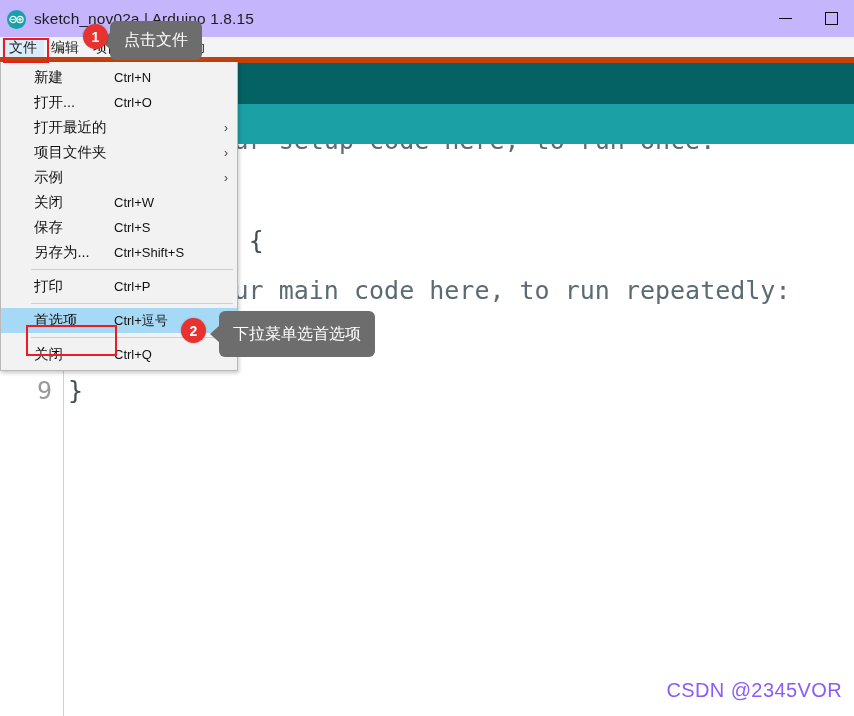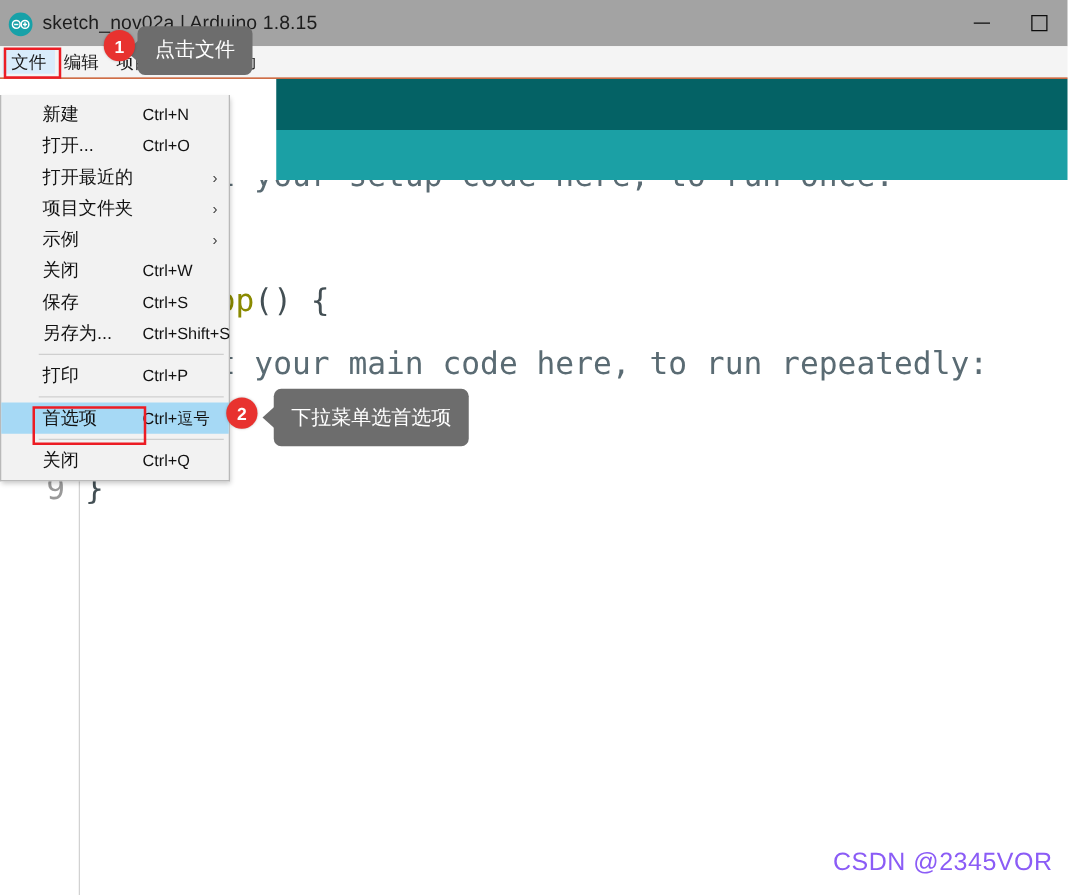--- a/index.html
+++ b/index.html
@@ -16,21 +16,21 @@
     font-family: "Liberation Sans", "DejaVu Sans", sans-serif;
     -webkit-font-smoothing: antialiased;
   }
 
   
   #titlebar {
     position: absolute;
     left: 0; top: 0;
     width: 854px;
     height: 37px;
-    background: #a3a3a3;
+    background: #c4b5fd;
     display: flex;
     align-items: center;
     box-sizing: border-box;
   }
   #app-logo {
     width: 19px;
     height: 19px;
     border-radius: 50%;
     background: #17a1a8;
     margin-left: 7px;
@@ -75,21 +75,21 @@
     border: 1.6px solid #0d0d0d;
   }
 
   
   #menubar {
     position: absolute;
     left: 0; top: 37px;
     width: 854px;
     height: 26px;
     background: #f4f4f4;
-    border-bottom: 1px solid #c2410c;
+    border-bottom: 6px solid #c2410c;
     display: flex;
     align-items: center;
     box-sizing: border-box;
     padding-left: 2px;
   }
   .menubar-item {
     font-size: 14px;
     color: #1a1a1a;
     padding: 2px 7px 3px 7px;
     line-height: 1;
@@ -183,22 +183,22 @@
     color: #434f54;
   }
   .kw   { color: #00979c; }
   .fn   { color: #8a8a00; }
   .punc { color: #434f54; }
   .cmt  { color: #5a6b73; }
 
   
   #file-menu {
     position: absolute;
-    left: 0; top: 76px;
-    width: 184px;
+    left: 0; top: 62px;
+    width: 238px;
     background: #f2f2f2;
     border: 1px solid #b9b9b9;
     border-top: none;
     box-sizing: border-box;
     padding: 3px 0 3px 0;
     box-shadow: 1px 2px 4px rgba(0,0,0,.22);
     z-index: 40;
   }
   .mi {
     position: relative;

